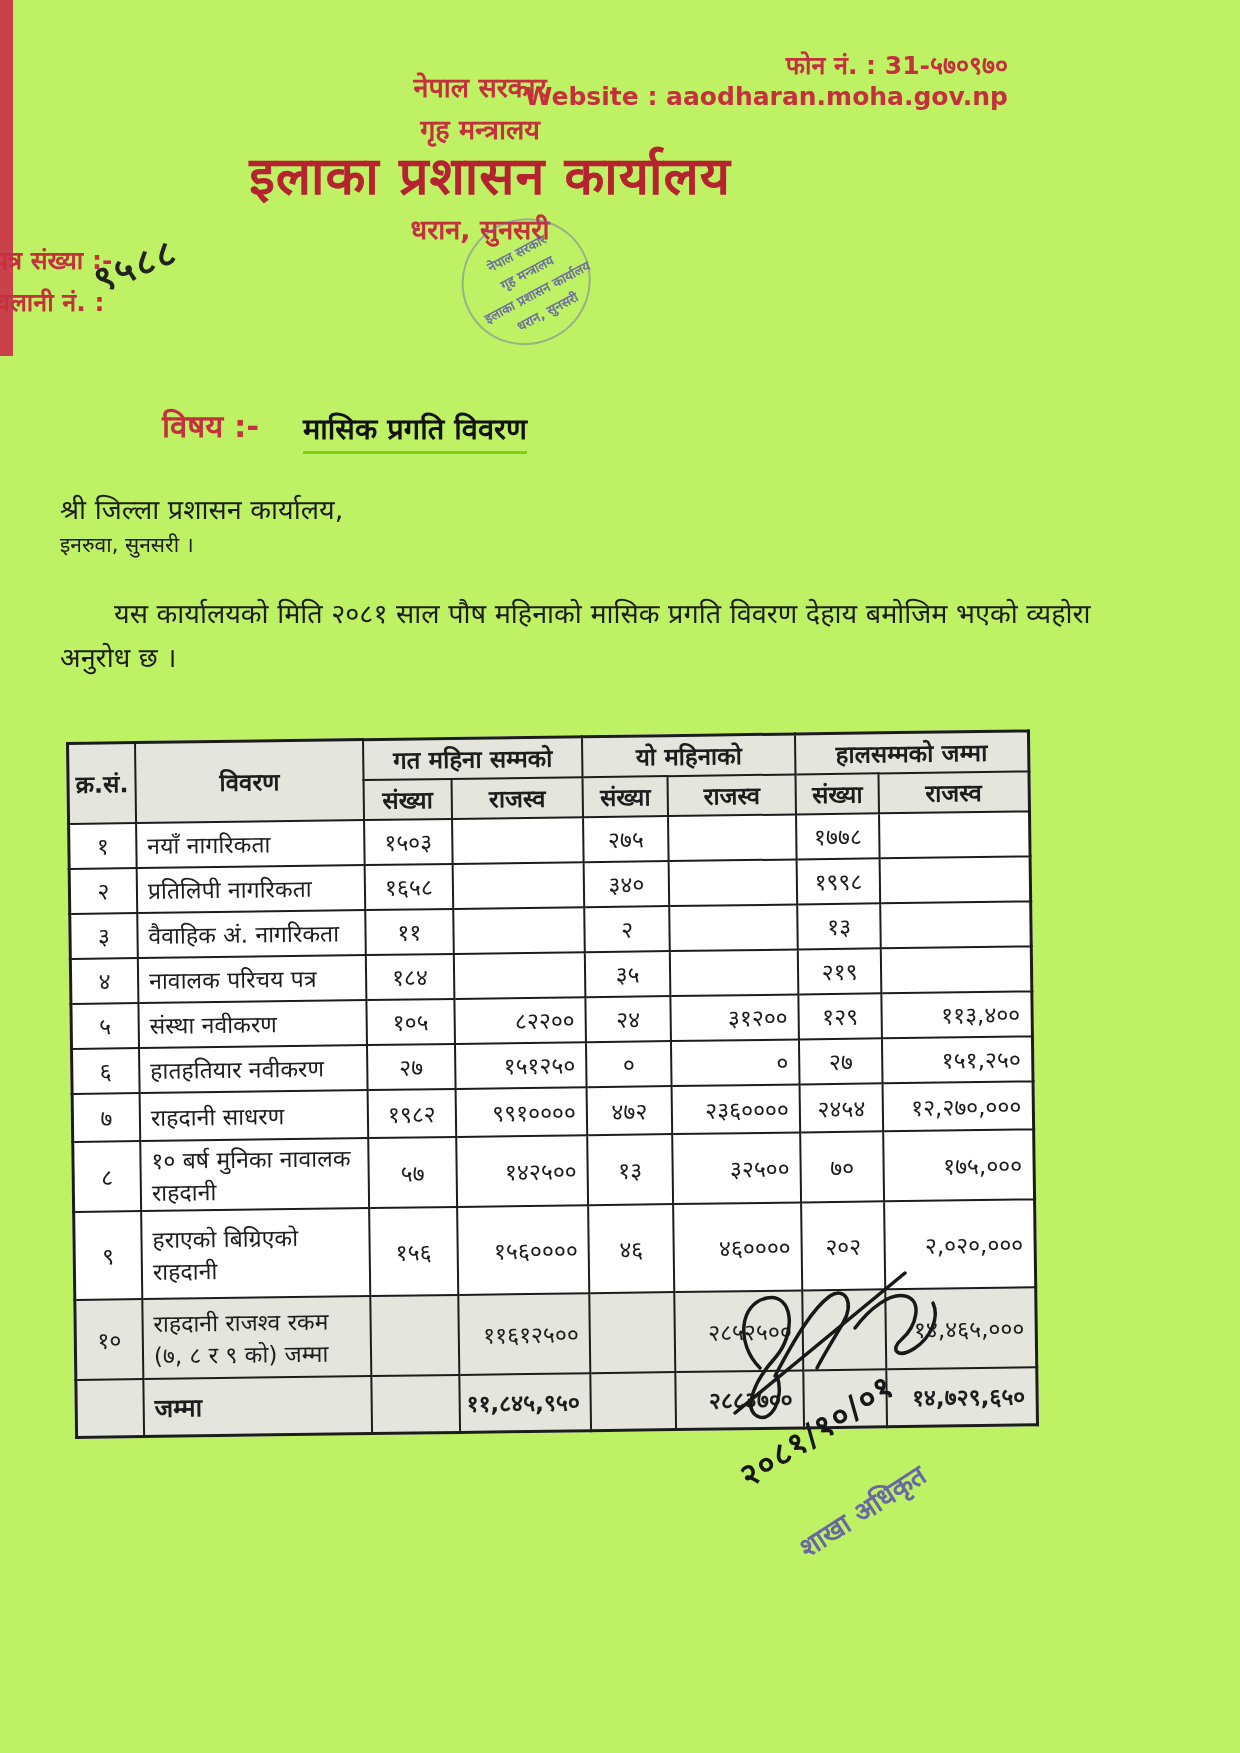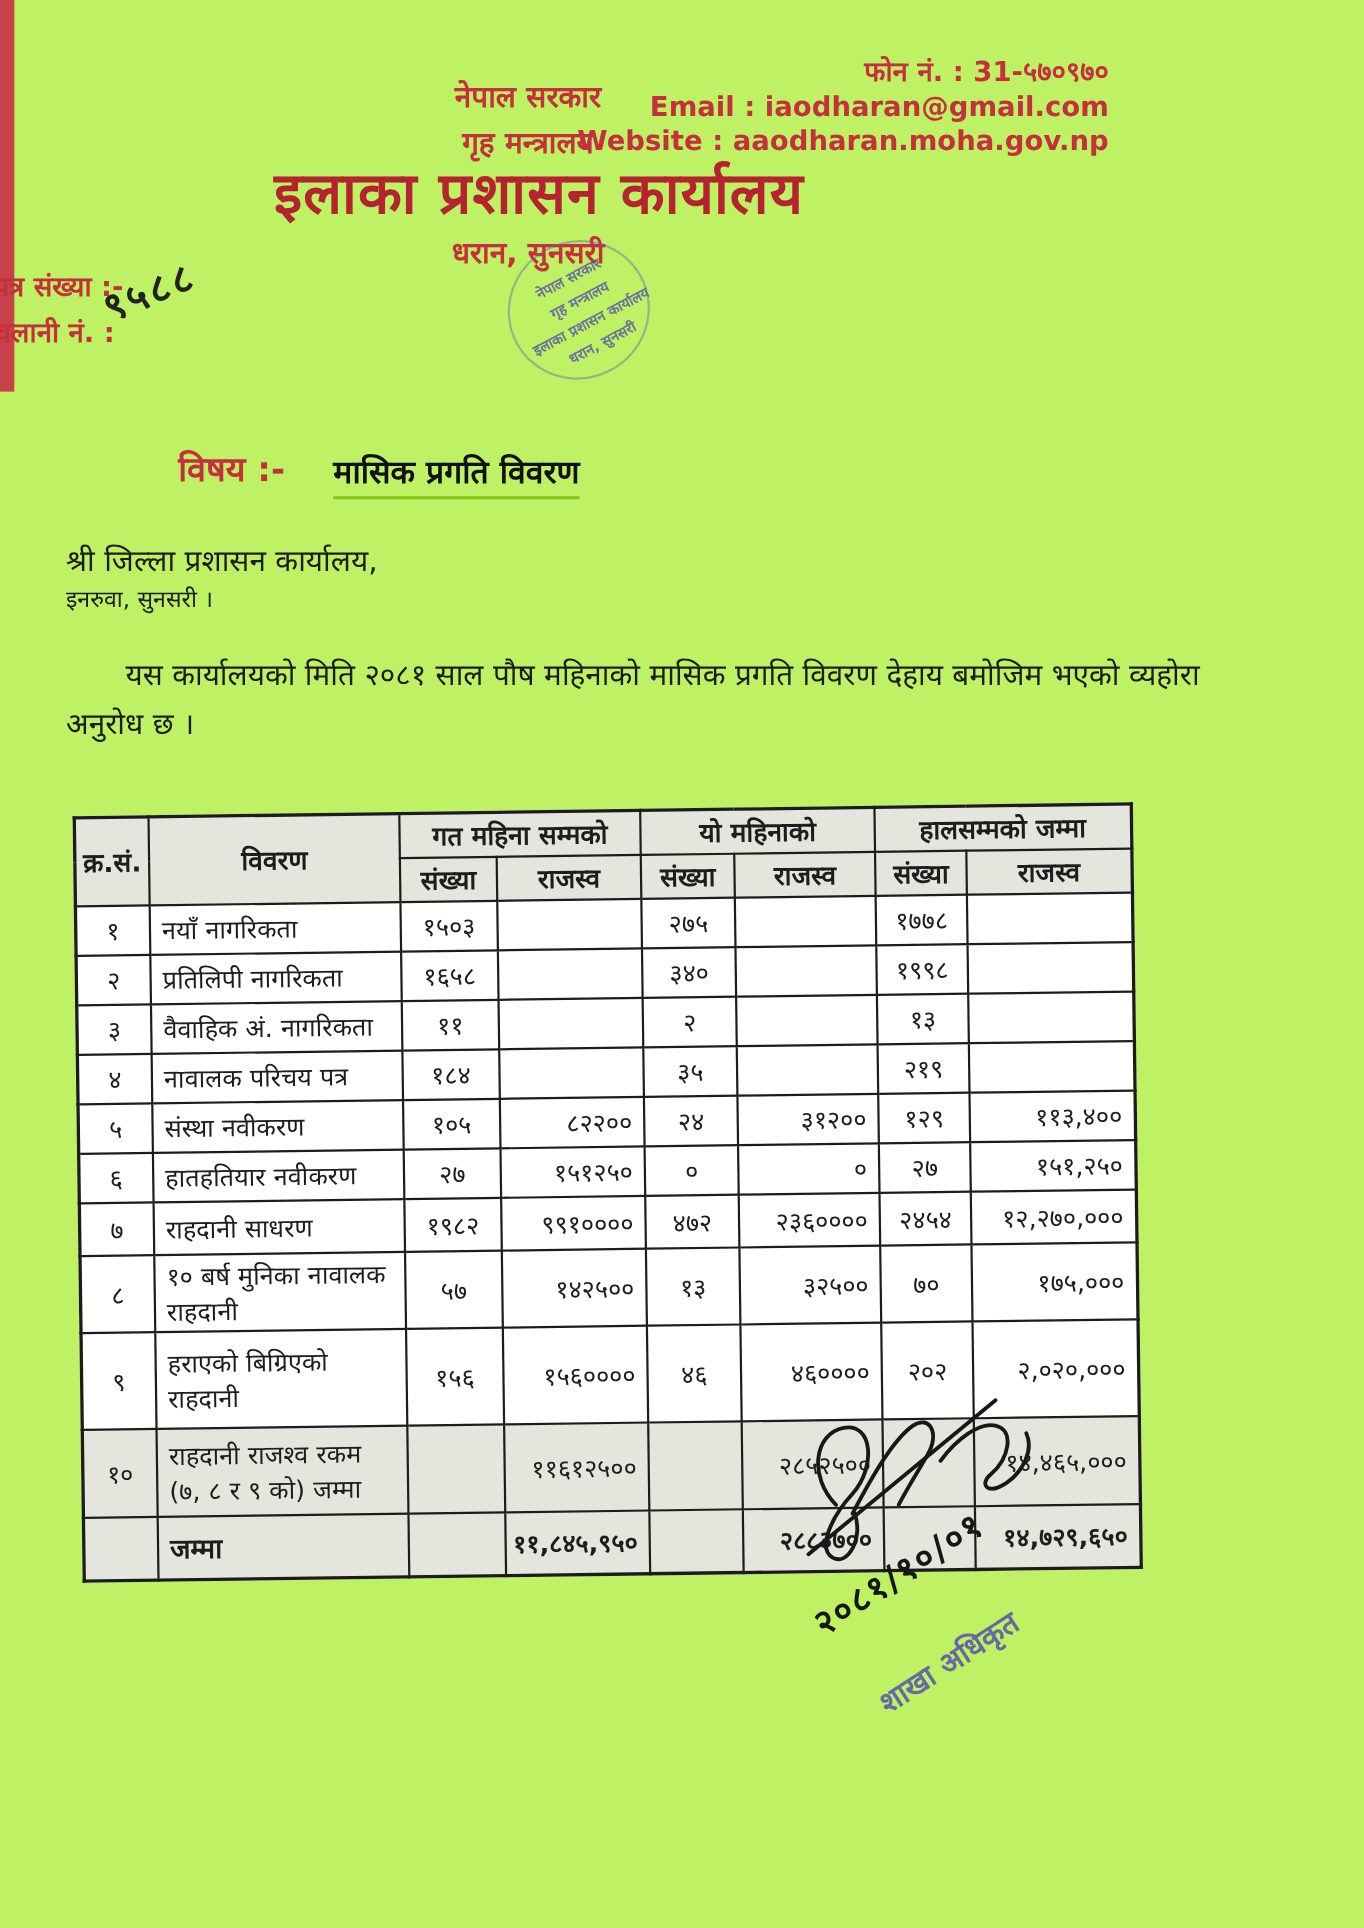--- a/index.html
+++ b/index.html
@@ -72,21 +72,20 @@
 
 <div class="page">
 
   <div class="abs edge-strip"></div>
 
   <div class="abs gov-name red">नेपाल सरकार</div>
   <div class="abs ministry red">गृह मन्त्रालय</div>
 
   <div class="abs contact red">
     <div>फोन नं. : 31-५७०९७०</div>
-    <div>Email : iaodharan@gmail.com</div>
     <div>Website : aaodharan.moha.gov.np</div>
   </div>
 
   <div class="abs office-ttl">इलाका प्रशासन कार्यालय</div>
   <div class="abs location red">धरान, सुनसरी</div>
 
   <div class="abs seal">
     <div class="ring"></div>
     <div class="ln" style="top:18px;">नेपाल सरकार</div>
     <div class="ln" style="top:40px;">गृह मन्त्रालय</div>

